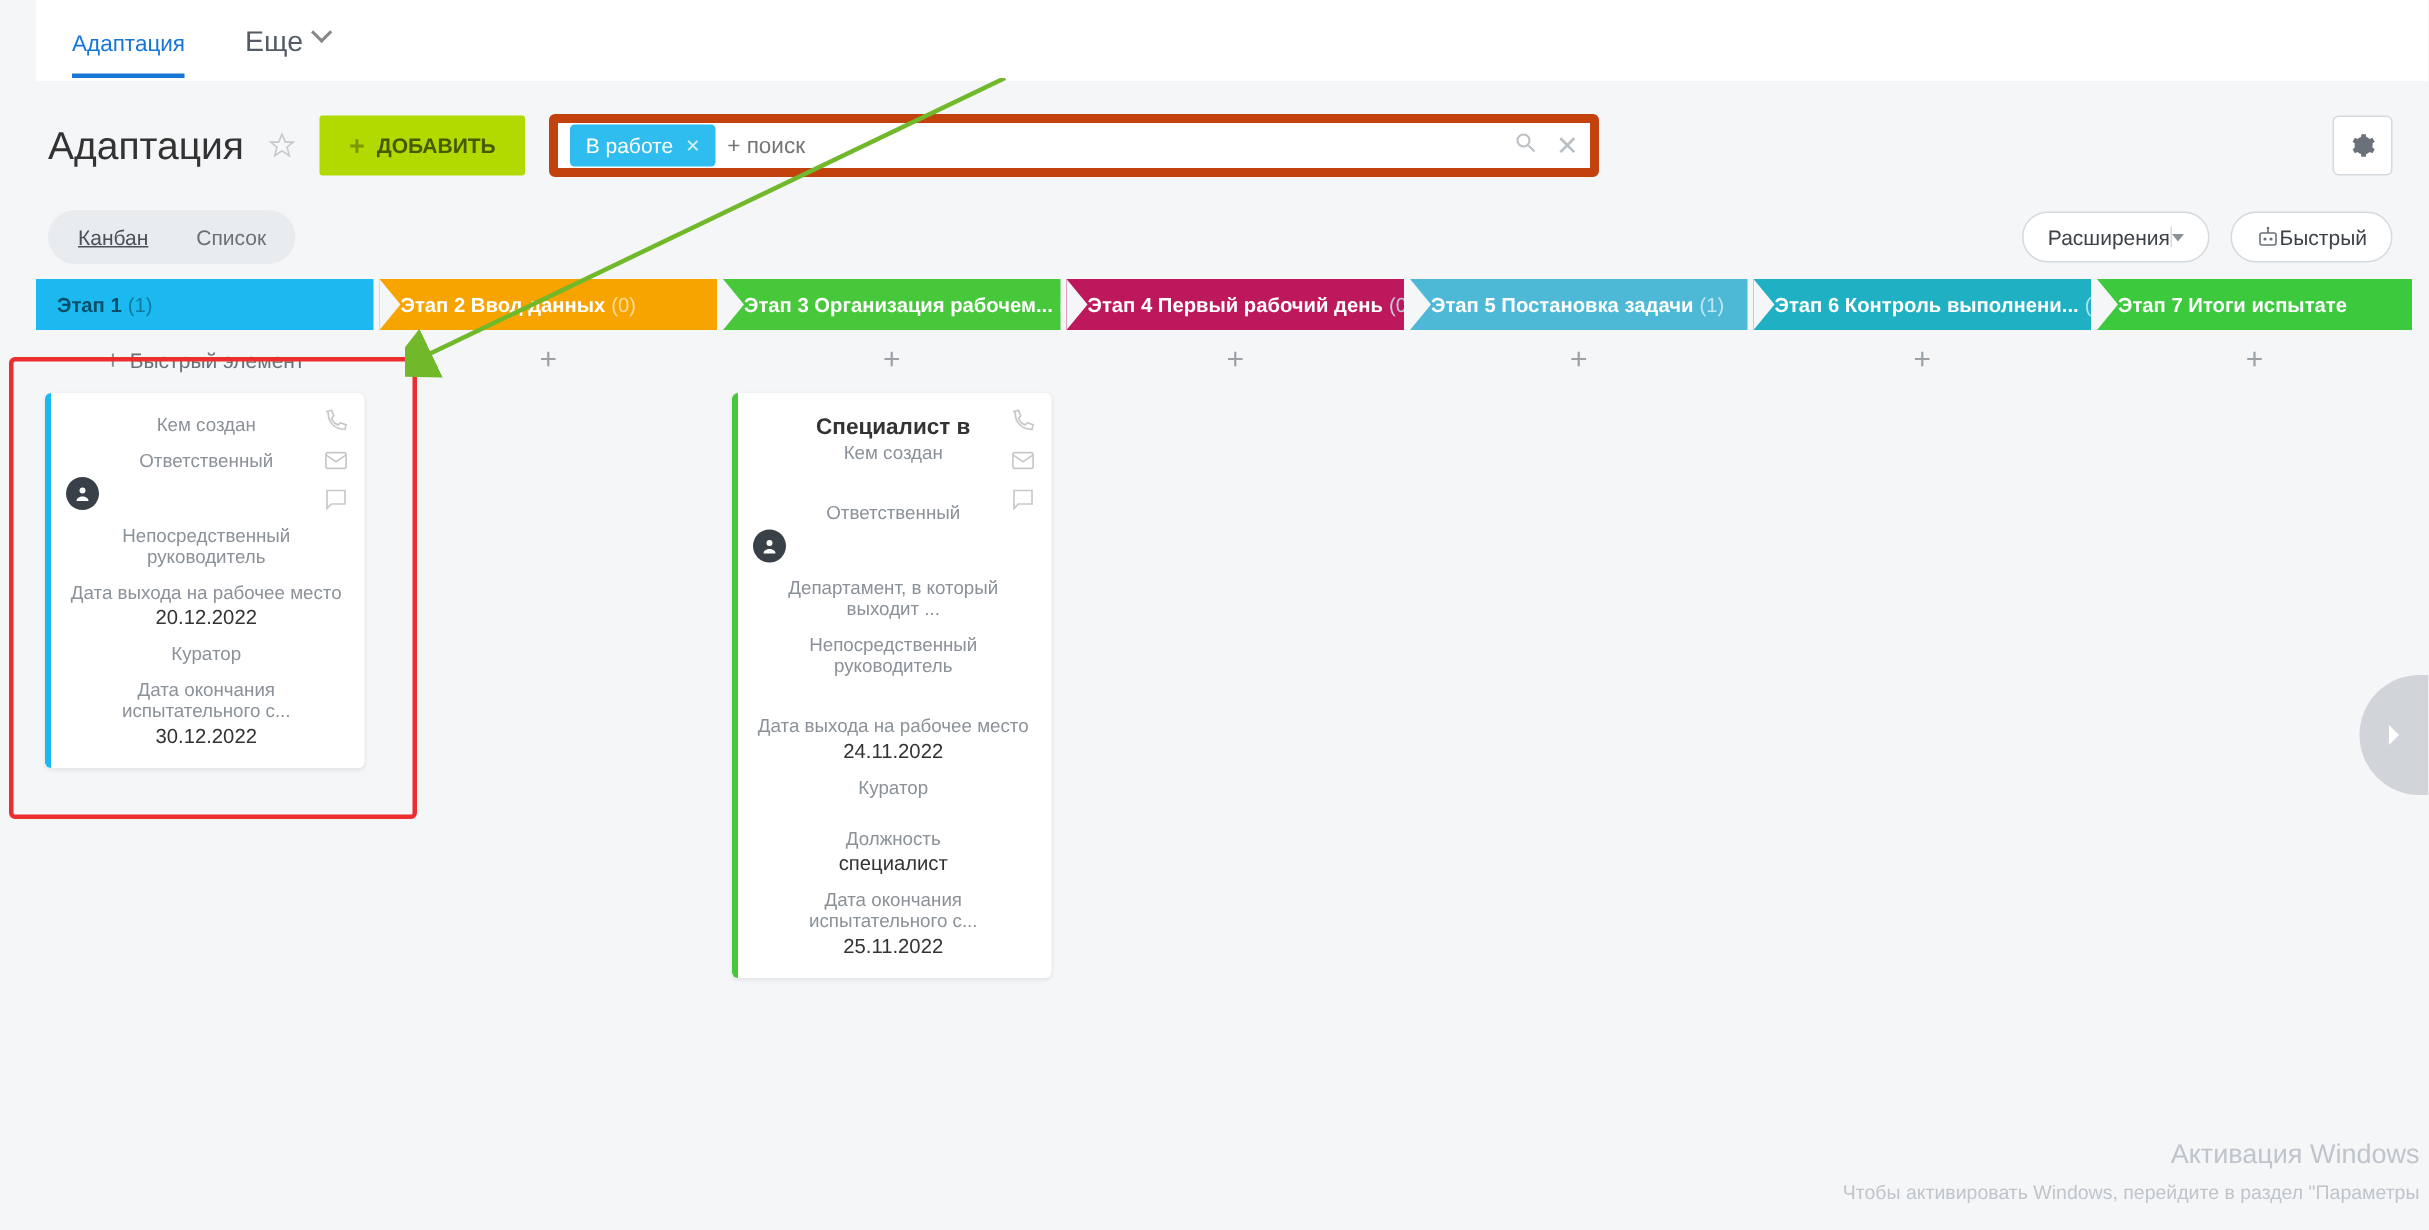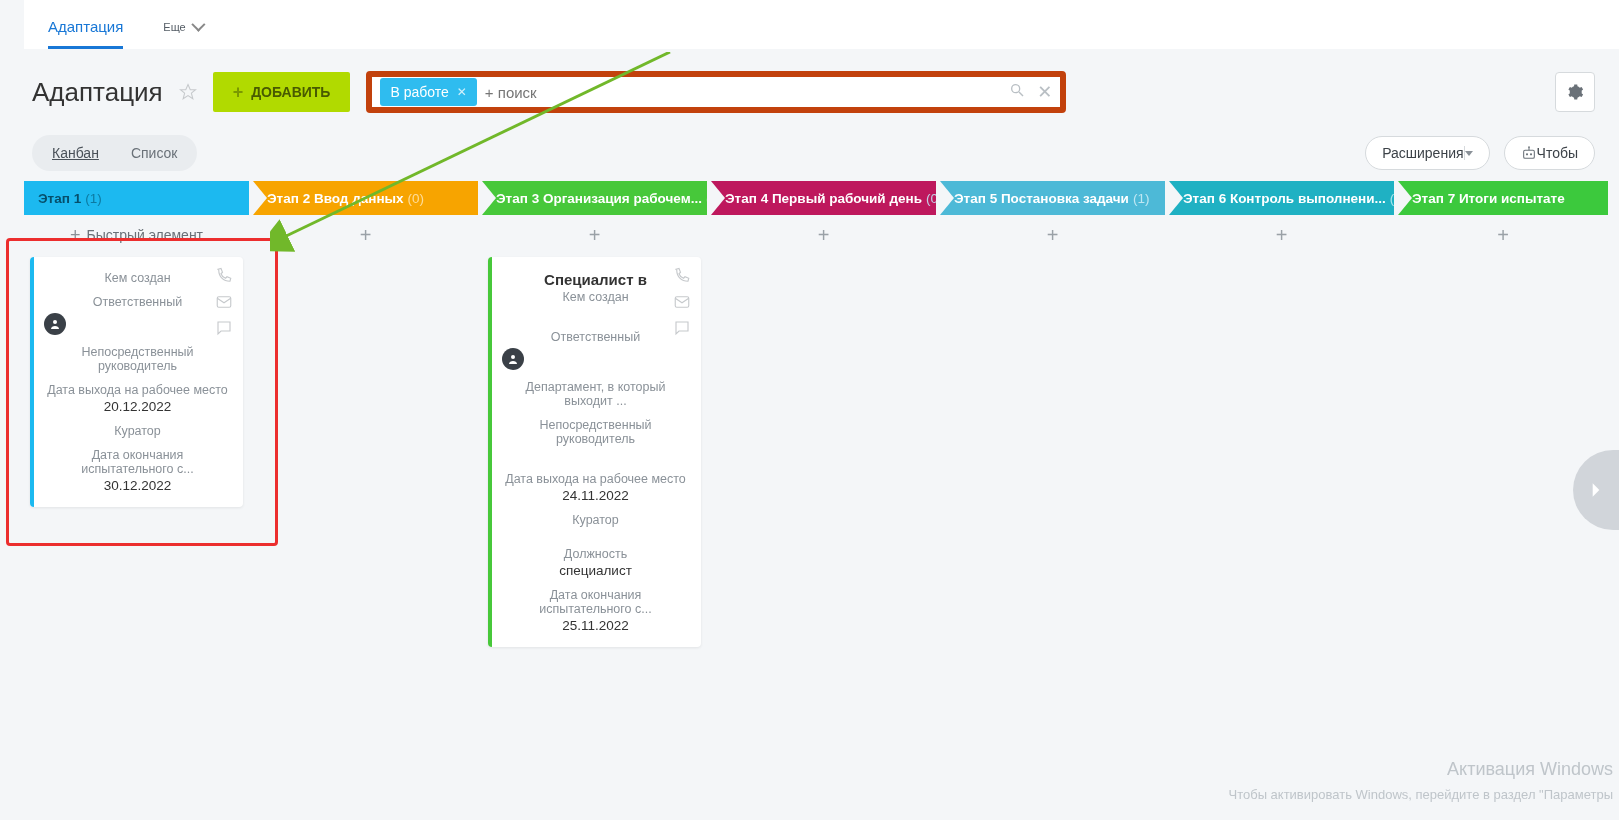--- a/index.html
+++ b/index.html
@@ -6,21 +6,21 @@
   html, body { margin:0; padding:0; font-family: "Helvetica Neue", Arial, sans-serif; background:#f4f6f8; color:#333; }
   body { width:1619px; height:820px; overflow:hidden; position:relative; }
 
   .page { padding:0 0 0 24px; }
 
   
   .topnav { display:flex; align-items:center; gap:40px; padding:8px 24px 0 24px; background:#fff; }
   .topnav-item { font-size:15px; color:#545c65; padding:10px 0 14px 0; cursor:pointer; position:relative; }
   .topnav-item.active { color:#1877d6; }
   .topnav-item.active::after { content:""; position:absolute; left:0; right:0; bottom:0; height:3px; background:#1877d6; }
-  .topnav-more { display:flex; align-items:flex-start; gap:6px; font-size:11px; color:#545c65; cursor:pointer; padding:10px 0 14px 0;}
+  .topnav-more { display:flex; align-items:flex-start; gap:6px; font-size:19px; color:#545c65; cursor:pointer; padding:10px 0 14px 0;}
   .chev { width:10px; height:10px; border-right:2px solid #888; border-bottom:2px solid #888; transform:rotate(45deg) translateY(-2px); }
 
   
   .header { display:flex; align-items:center; gap:16px; padding:22px 24px 16px 8px; }
   .title { font-size:26px; color:#333; font-weight:300; }
   .star { width:18px; height:18px; cursor:pointer; }
   .star svg { width:18px; height:18px; fill:none; stroke:#c6c9cc; stroke-width:1.4; }
 
   .btn-add { background:#b1da00; color:#485a00; border:none; font-size:14px; font-weight:600; padding:12px 20px; cursor:pointer; display:flex; align-items:center; gap:8px; border-radius:2px; text-transform:uppercase;}
   .btn-add .plus { font-size:18px; font-weight:700; color:#7a9900; line-height:0;}
@@ -151,21 +151,21 @@
         <span class="tri"></span>
       </div>
       <div class="pill">
         <svg class="robot" viewBox="0 0 24 20">
             <rect x="4" y="6" width="16" height="12" rx="2" fill="none" stroke="#6a7178" stroke-width="1.6"></rect>
             <circle cx="9" cy="12" r="1.6" fill="#6a7178"></circle>
             <circle cx="15" cy="12" r="1.6" fill="#6a7178"></circle>
             <line x1="12" y1="1" x2="12" y2="6" stroke="#6a7178" stroke-width="1.6"></line>
             <circle cx="12" cy="1" r="1.3" fill="#6a7178"></circle>
           </svg>
-        <span>Чтобы</span>
+        <span>Быстрый</span>
       </div>
     </div>
   </div>
 
   <div class="kanban">
 
     <div class="col">
       <div class="stage" style="background:#1cb9f0;color:#1cb9f0;text-align:right;">
         <span style="color:#064f6b">Этап 1</span>
         <span class="count" style="color:#0a6f94">(1)</span>

